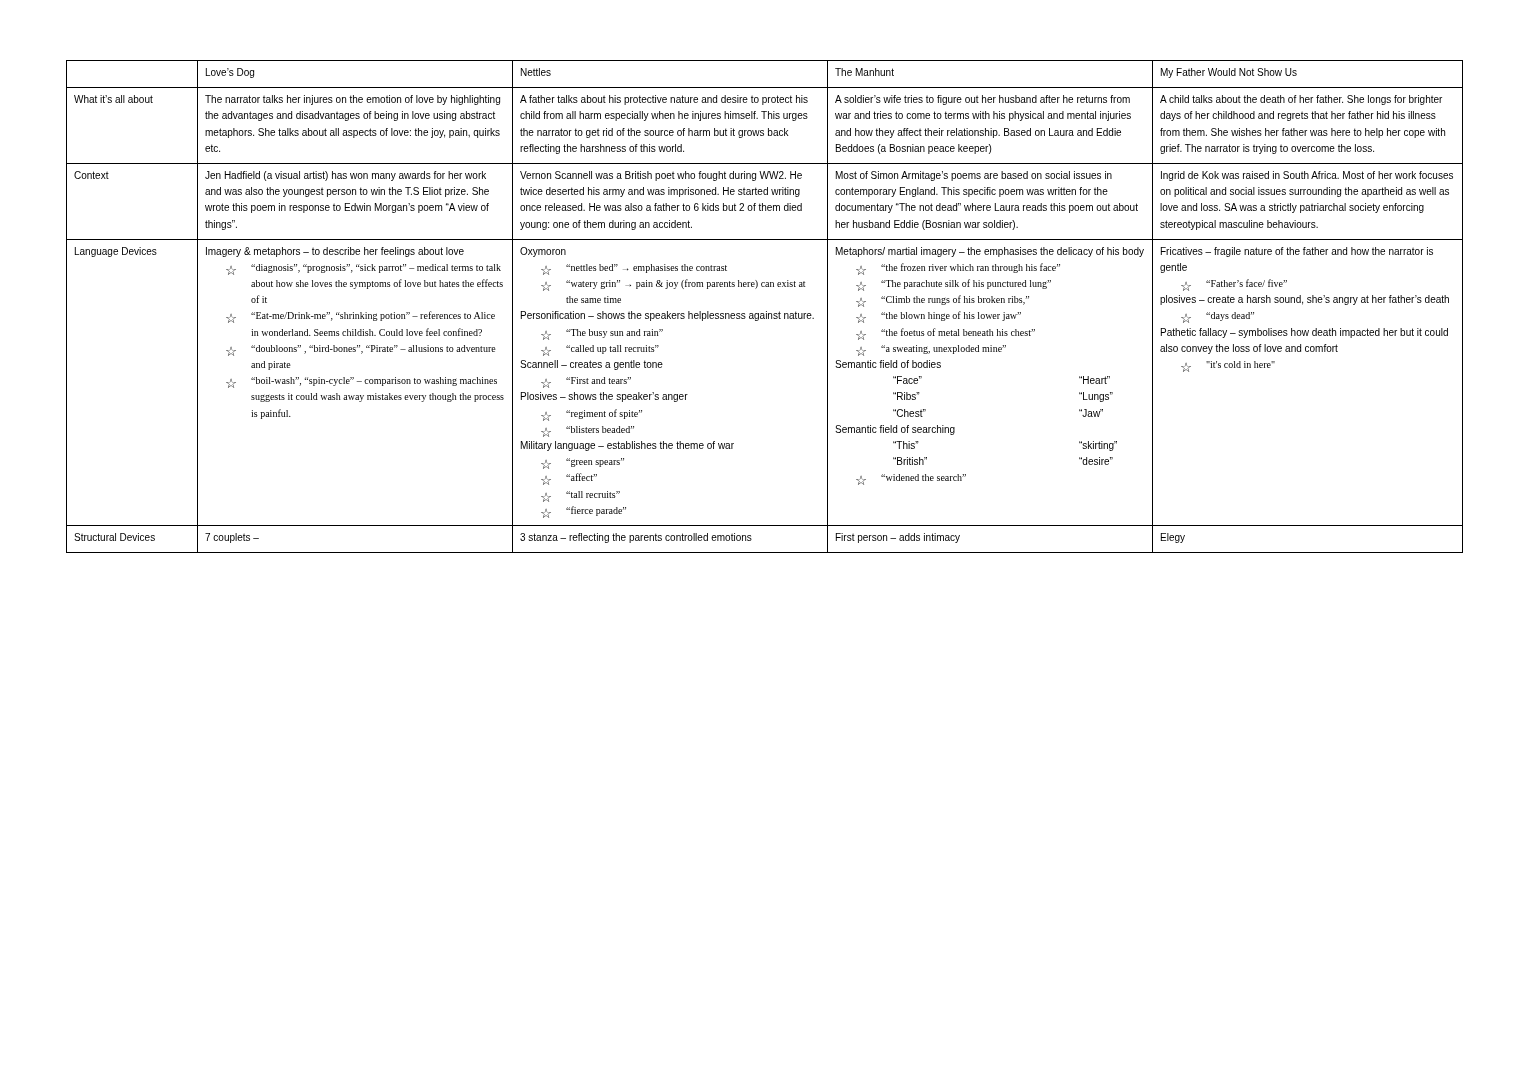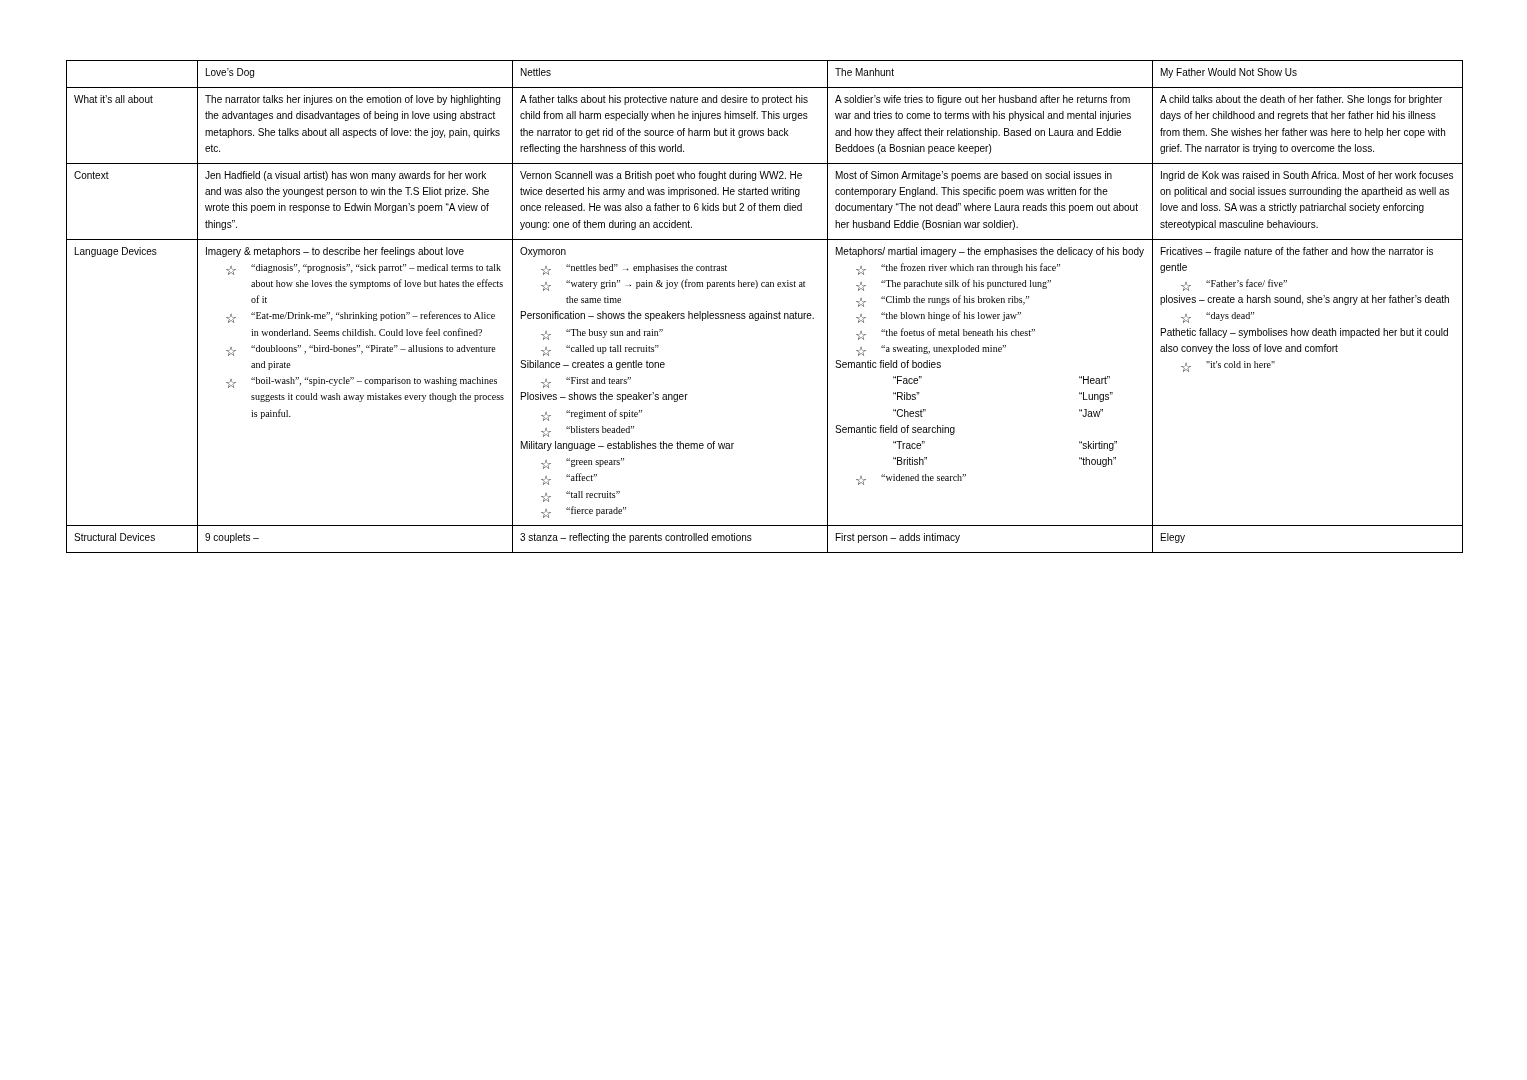--- a/index.html
+++ b/index.html
@@ -152,21 +152,21 @@
           <p class="para">Oxymoron</p>
           <ul class="stars">
             <li>“nettles bed” → emphasises the contrast</li>
             <li>“watery grin” → pain &amp; joy (from parents here) can exist at the same time</li>
           </ul>
           <p class="para">Personification – shows the speakers helplessness against nature.</p>
           <ul class="stars">
             <li>“The busy sun and rain”</li>
             <li>“called up tall recruits”</li>
           </ul>
-          <p class="para">Sibilance – creates a gentle tone</p>
+          <p class="para">Scannell – creates a gentle tone</p>
           <ul class="stars">
             <li>“First and tears”</li>
           </ul>
           <p class="para">Plosives – shows the speaker’s anger</p>
           <ul class="stars">
             <li>“regiment of spite”</li>
             <li>“blisters beaded”</li>
           </ul>
           <p class="para">Military language – establishes the theme of war</p>
           <ul class="stars">
@@ -198,26 +198,26 @@
               <li>“Lungs”</li>
             </div>
             <div class="pair-row">
               <li>“Chest”</li>
               <li>“Jaw”</li>
             </div>
           </ul>
           <p class="para">Semantic field of searching</p>
           <ul class="stars">
             <div class="pair-row">
-              <li>“Trace”</li>
+              <li>“This”</li>
               <li>“skirting”</li>
             </div>
             <div class="pair-row">
               <li>“British”</li>
-              <li>“though”</li>
+              <li>“desire”</li>
             </div>
           </ul>
           <ul class="stars">
             <li>“widened the search”</li>
           </ul>
         </td>
 
         <td>
           <p class="para">Fricatives – fragile nature of the father and how the narrator is gentle</p>
           <ul class="stars">
@@ -230,21 +230,21 @@
           <p class="para">Pathetic fallacy – symbolises how death impacted her but it could also convey the loss of love and comfort</p>
           <ul class="stars">
             <li>"it's cold in here"</li>
           </ul>
         </td>
       </tr>
 
       <tr>
         <td class="rowlabel">Structural Devices</td>
         <td>
-          <p class="para">9 couplets –</p>
+          <p class="para">7 couplets –</p>
         </td>
         <td>
           <p class="para">3 stanza – reflecting the parents controlled emotions</p>
         </td>
         <td>
           <p class="para">First person – adds intimacy</p>
         </td>
         <td>
           <p class="para">Elegy</p>
         </td>

